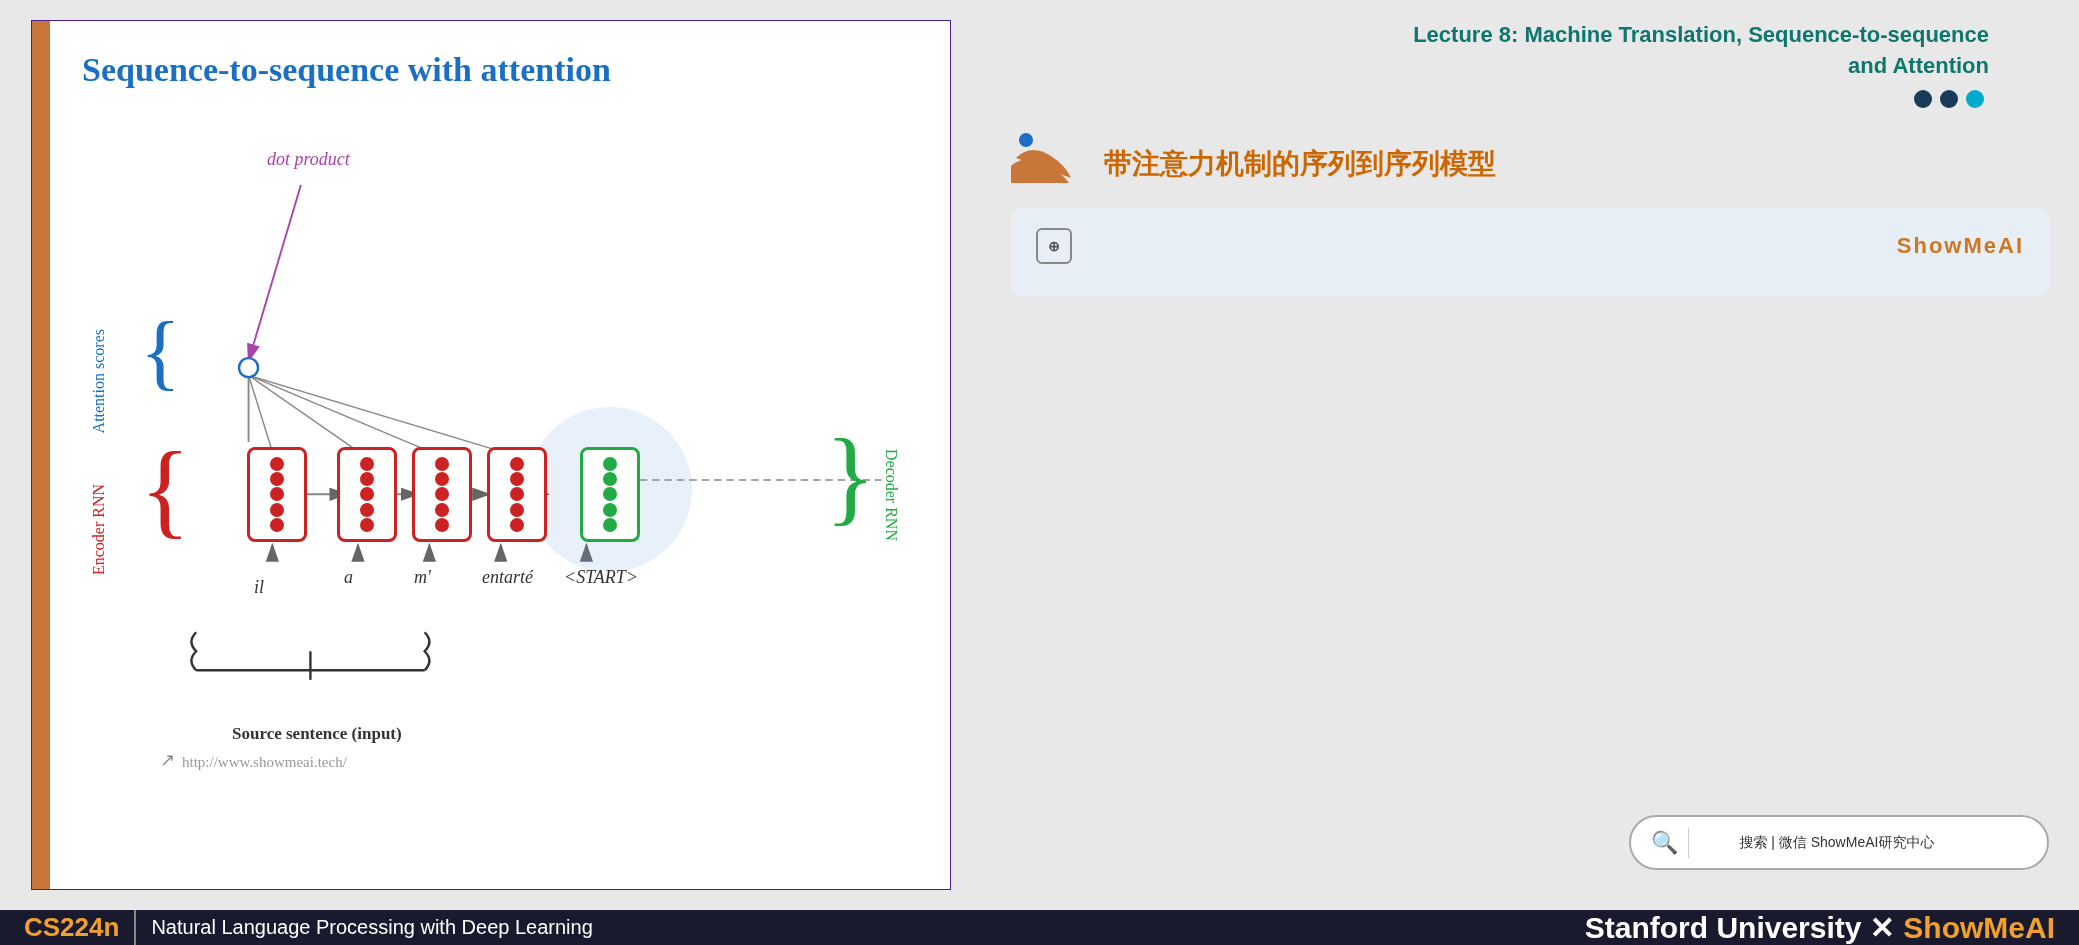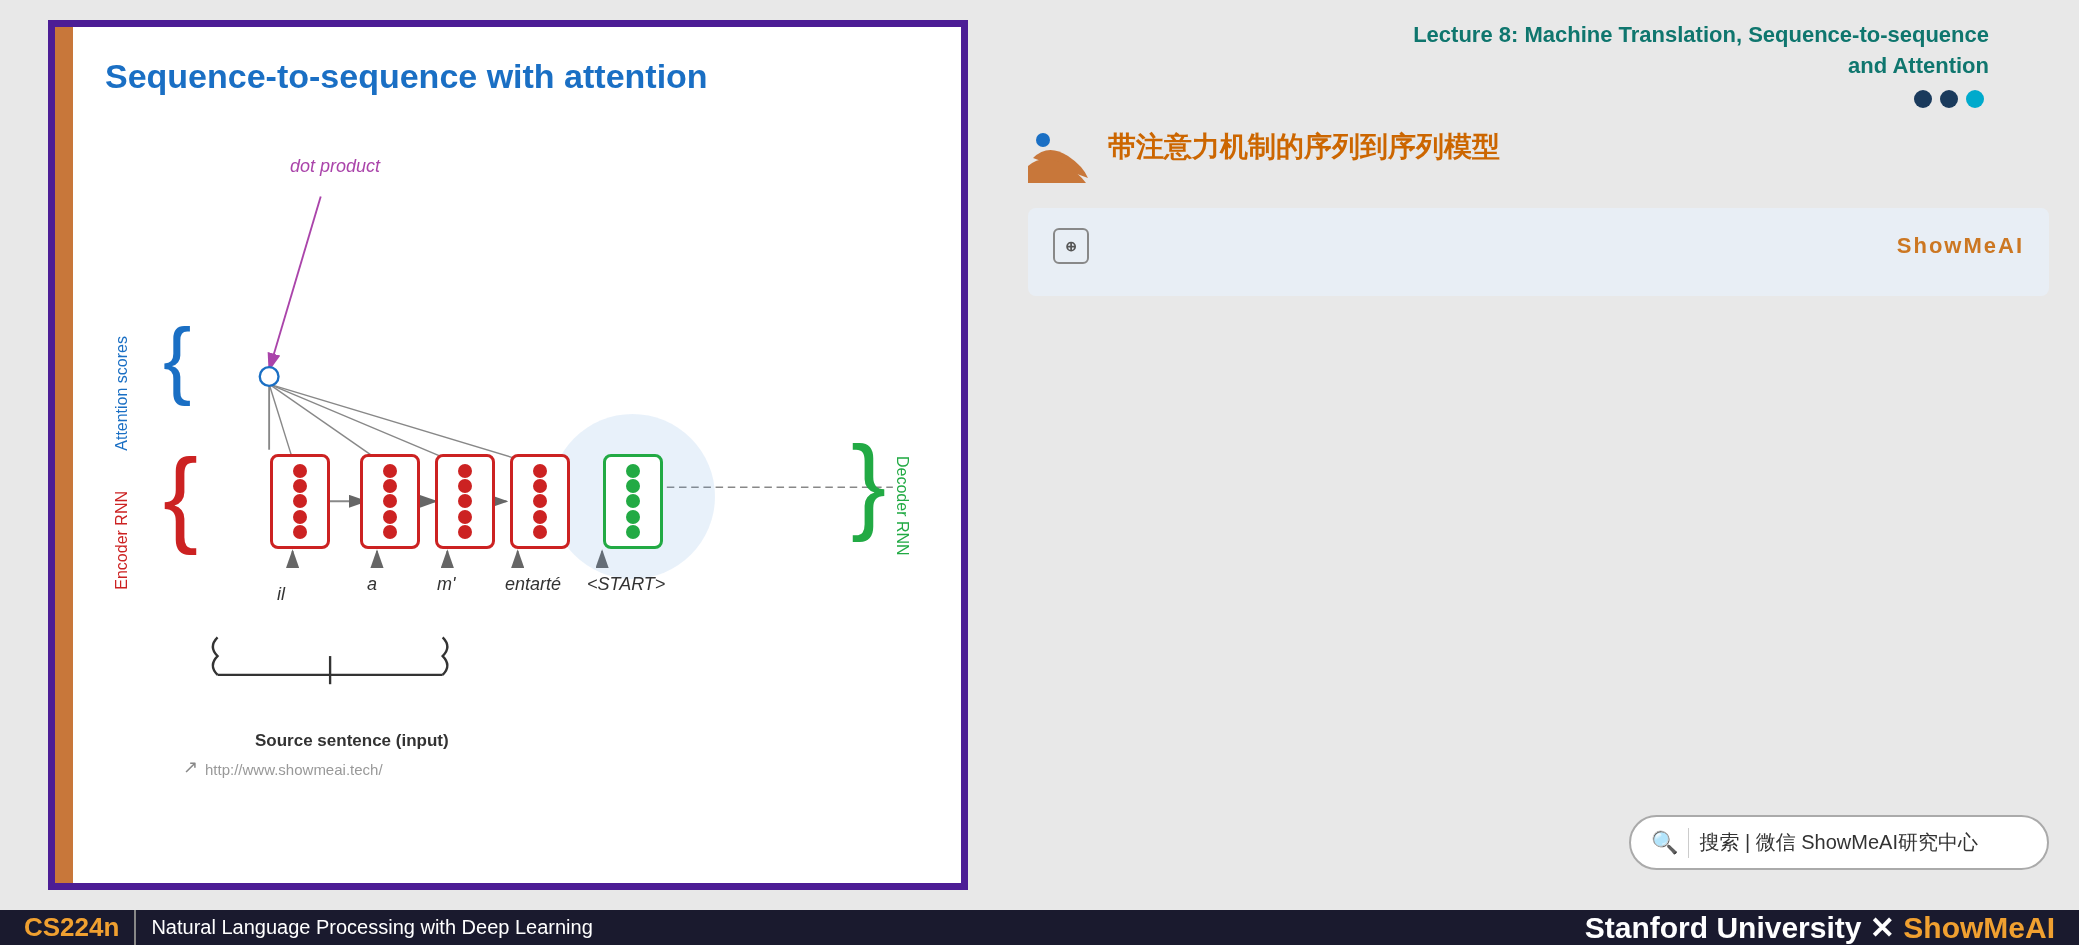--- a/index.html
+++ b/index.html
@@ -25,24 +25,25 @@
       display: flex;
       flex: 1;
       background: #e8e8e8;
     }
 
     
     .slide-panel {
       width: 920px;
       height: 870px;
       background: white;
-      margin: 20px 30px 20px 48px;
-      border: 7px solid #4c1d95;
+      margin: 20px 30px 20px 31px;
+      border: 1px solid #4c1d95;
       position: relative;
       flex-shrink: 0;
+      font-family: Liberation Serif, serif;
     }
 
     .slide-orange-bar {
       position: absolute;
       left: 0;
       top: 0;
       width: 18px;
       height: 100%;
       background: #c8773a;
     }
@@ -161,22 +162,22 @@
 
     .lecture-dot {
       width: 18px;
       height: 18px;
       border-radius: 50%;
     }
 
     
     .chinese-title-section {
       display: flex;
-      align-items: flex-start;
-      gap: 15px;
+      align-items: flex-end;
+      gap: 28px;
       margin-top: 5px;
     }
 
     .chinese-title {
       font-size: 28px;
       font-weight: bold;
       color: #cc6600;
     }
 
     
@@ -246,22 +247,23 @@
       gap: 10px;
     }
 
     .search-divider {
       width: 1px;
       height: 30px;
       background: #ccc;
     }
 
     .search-text {
-      font-size: 20px;
+      font-size: 14px;
       color: #333;
+      margin-left: 40px;
     }
 
     
     .footer {
       height: 75px;
       background: #1a1a2e;
       display: flex;
       align-items: center;
       justify-content: space-between;
       padding: 0 24px;

